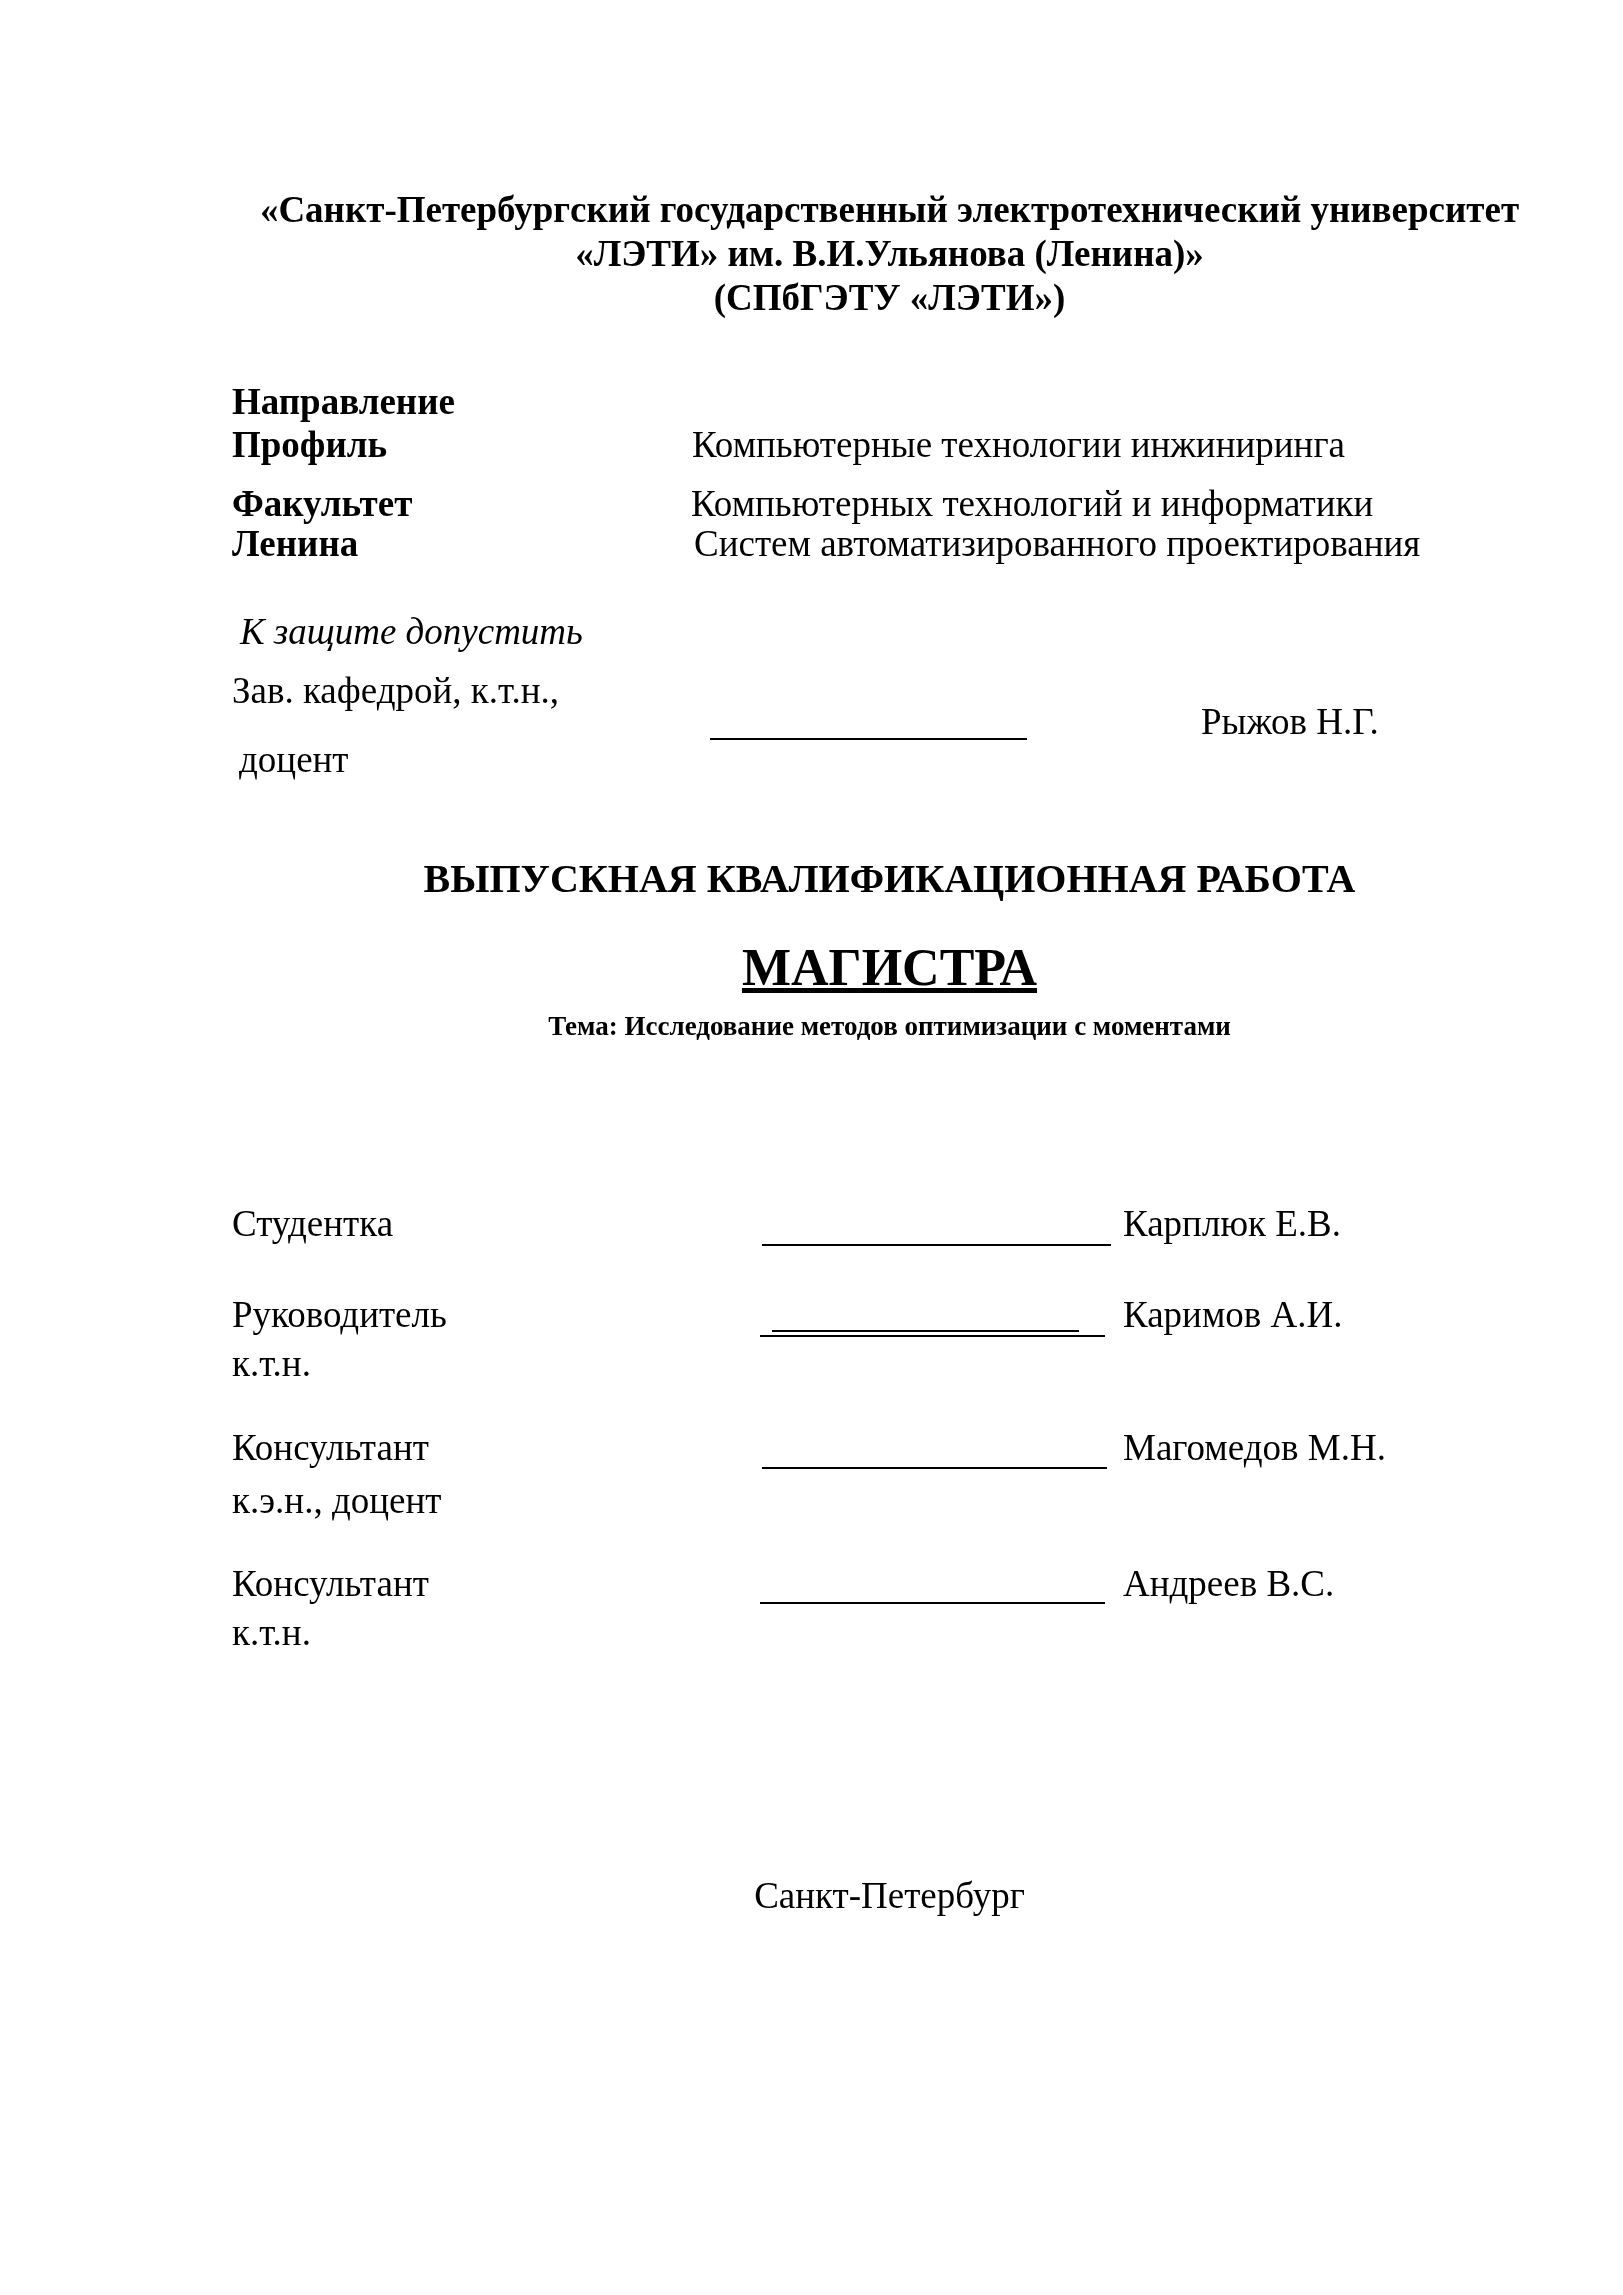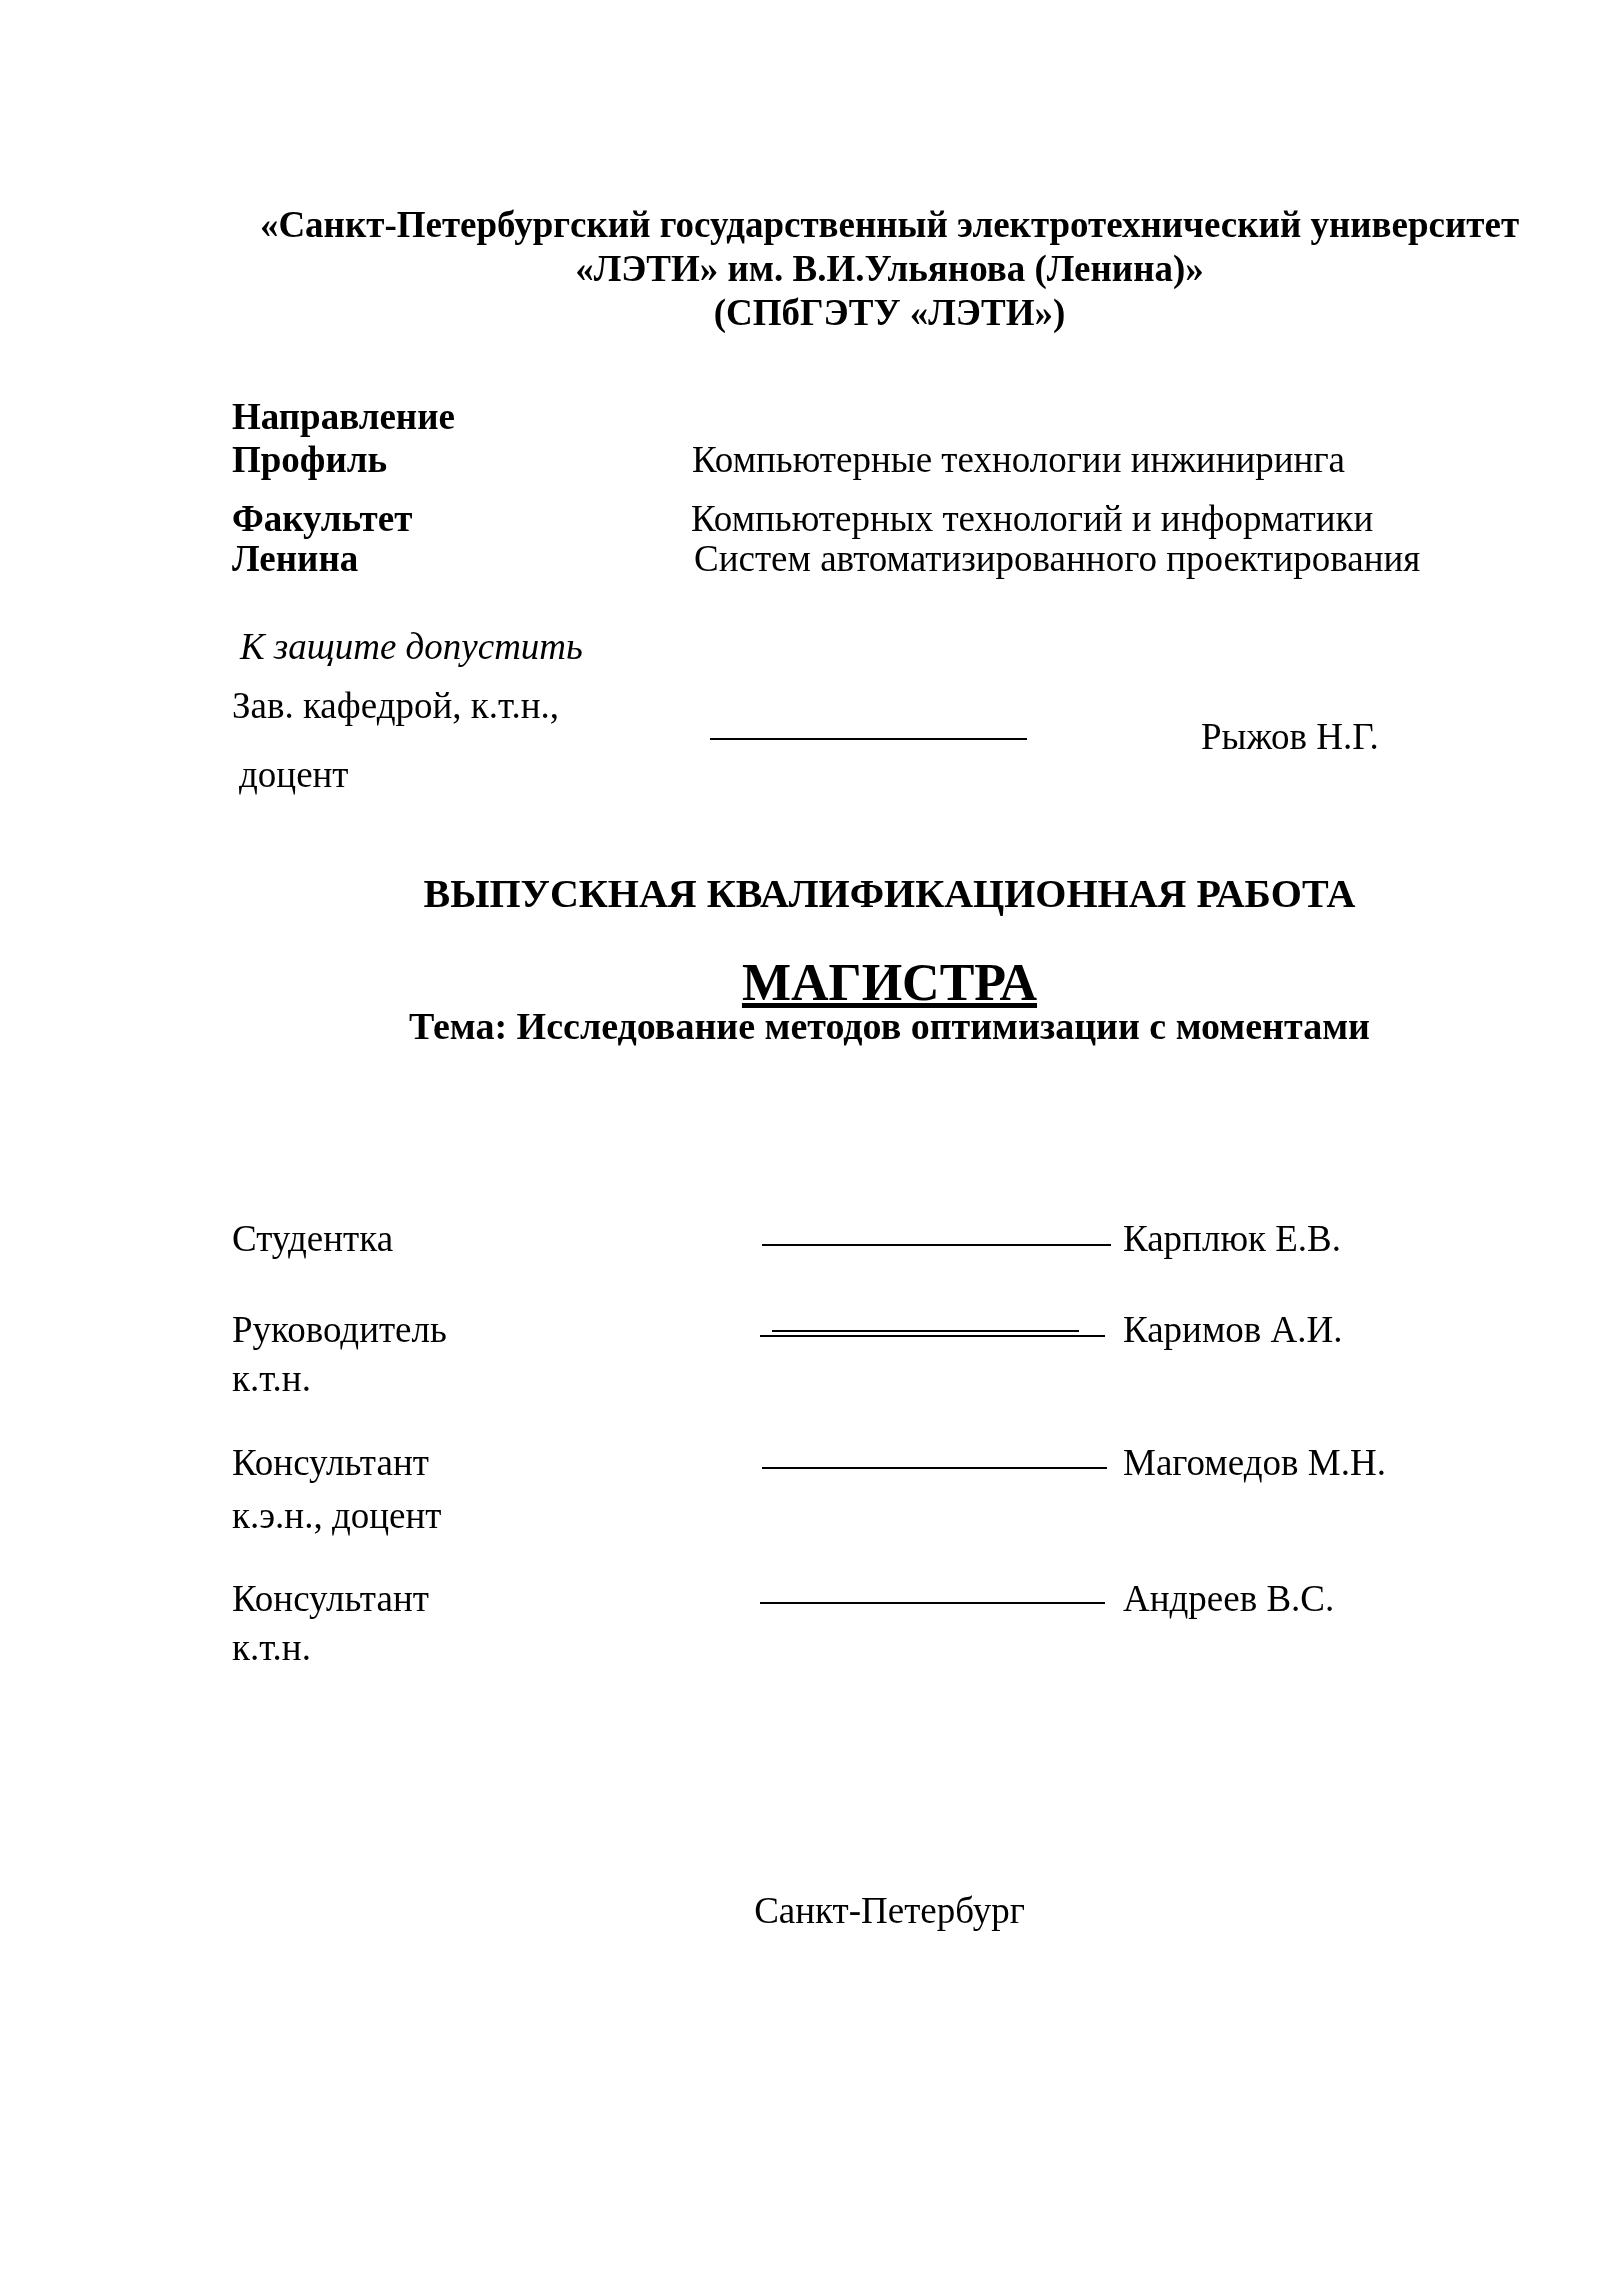--- a/index.html
+++ b/index.html
@@ -7,21 +7,21 @@
     position:relative;
     width:1623px;
     height:2295px;
     background:#ffffff;
     color:#000000;
     font-family:"Liberation Serif","DejaVu Serif",serif;
     font-size:37px;
     line-height:1.16;
     overflow:hidden;
   }
-  .abs{position:absolute;white-space:nowrap;margin-top:15px;}
+  .abs{position:absolute;white-space:nowrap;}
   .b{font-weight:bold;}
   .i{font-style:italic;}
   .center{left:232px;width:1315px;text-align:center;}
 
   
   .header{top:188px;}
   .header div{line-height:44px;}
 
   
   .lbl{left:232px;}
@@ -32,21 +32,21 @@
 
   
   .admit{top:611px;left:240px;}
   .head1{top:670px;left:232px;}
   .head2{top:739px;left:239px;}
   .head-name{top:701px;left:1201px;}
 
   
   .t1{top:857px;font-size:40px;line-height:1.1;}
   .t2{top:939px;font-size:52px;line-height:1.1;text-decoration:underline;}
-  .theme{top:989px;font-size:38px;}
+  .theme{top:1011px;font-size:27px;}
 
   
   .s1-role{top:1203px;left:232px;} .s1-name{top:1203px;left:1123px;}
   .s2-role{top:1294px;left:232px;} .s2-name{top:1294px;left:1123px;} .s2-deg{top:1343px;left:232px;}
   .s3-role{top:1427px;left:232px;} .s3-name{top:1427px;left:1123px;} .s3-deg{top:1480px;left:232px;}
   .s4-role{top:1563px;left:232px;} .s4-name{top:1563px;left:1123px;} .s4-deg{top:1612px;left:232px;}
 
   
   .line{position:absolute;background:#000;}
   .ln-head{top:738px;left:710px;width:317px;height:2.4px;}

